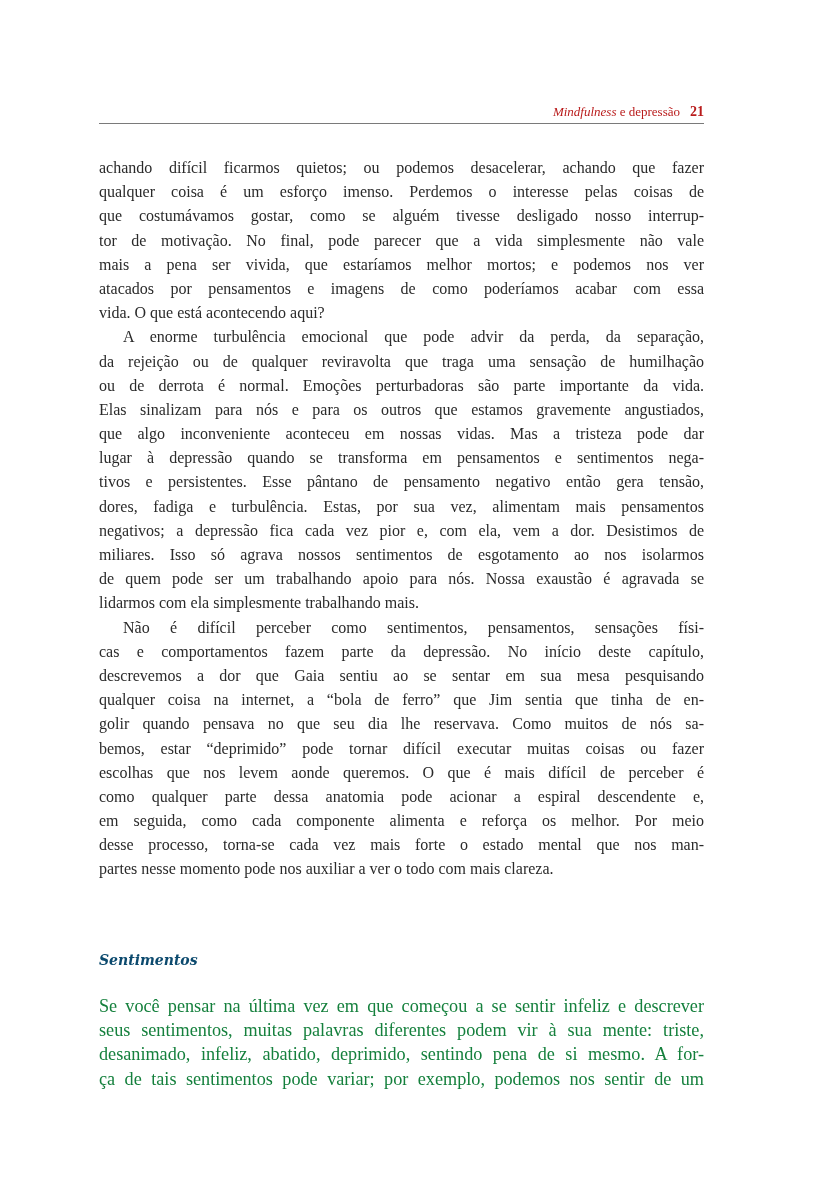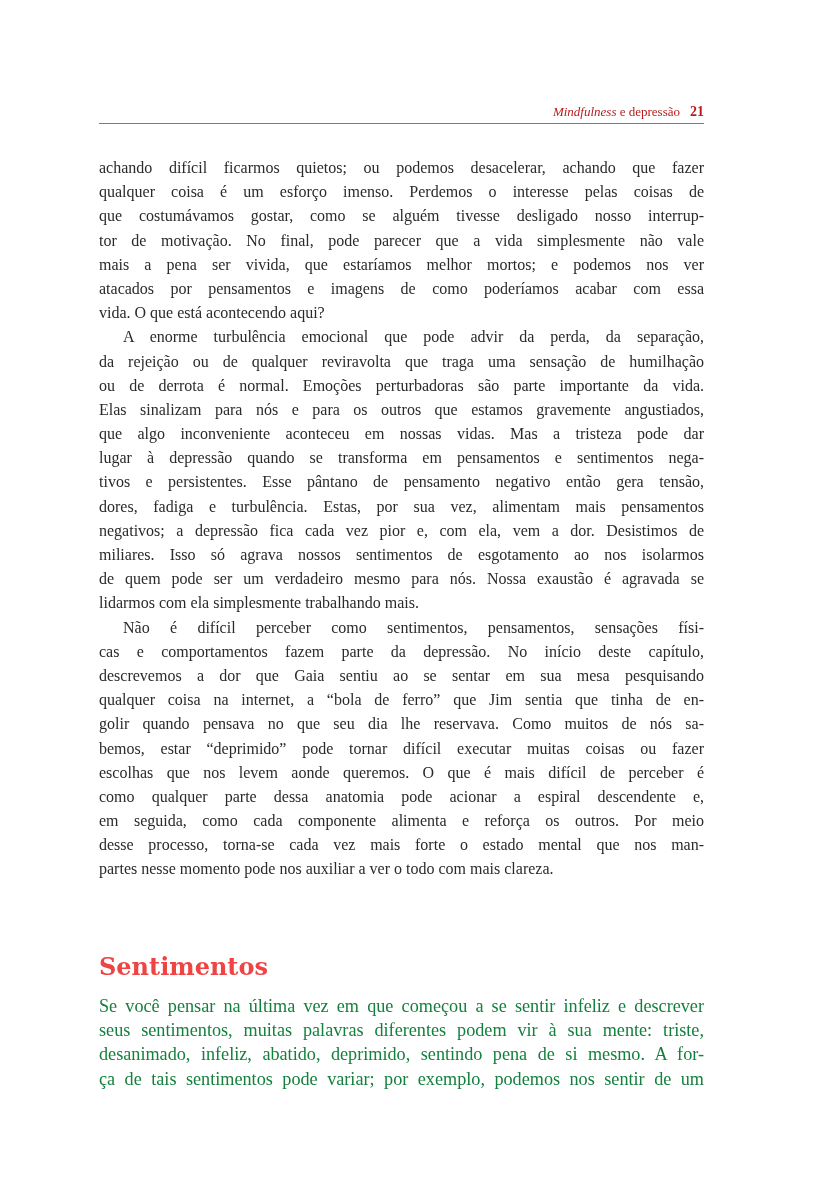--- a/index.html
+++ b/index.html
@@ -67,22 +67,23 @@
     }
     .line.indent {
       text-indent: 24px;
     }
     .section-heading {
       position: absolute;
       top: 952px;
       left: 0;
       font-family: "DejaVu Serif", "Liberation Serif", serif;
       font-weight: bold;
-      font-size: 24px;
-      color: #ef4444;
+      font-size: 14px;
+      color: #0c4a6e;
+      font-style: italic;
     }
     .body-text-2 {
       position: absolute;
       top: 994px;
       left: 0;
       width: 605px;
       font-family: "Liberation Serif", "DejaVu Serif", serif;
       font-size: 18.2px;
       line-height: 24.2px;
       color: #15803d;
@@ -111,33 +112,33 @@
         <span class="line indent">A enorme turbulência emocional que pode advir da perda, da separação,</span>
         <span class="line">da rejeição ou de qualquer reviravolta que traga uma sensação de humilhação</span>
         <span class="line">ou de derrota é normal. Emoções perturbadoras são parte importante da vida.</span>
         <span class="line">Elas sinalizam para nós e para os outros que estamos gravemente angustiados,</span>
         <span class="line">que algo inconveniente aconteceu em nossas vidas. Mas a tristeza pode dar</span>
         <span class="line">lugar à depressão quando se transforma em pensamentos e sentimentos nega-</span>
         <span class="line">tivos e persistentes. Esse pântano de pensamento negativo então gera tensão,</span>
         <span class="line">dores, fadiga e turbulência. Estas, por sua vez, alimentam mais pensamentos</span>
         <span class="line">negativos; a depressão fica cada vez pior e, com ela, vem a dor. Desistimos de</span>
         <span class="line">miliares. Isso só agrava nossos sentimentos de esgotamento ao nos isolarmos</span>
-        <span class="line">de quem pode ser um verdadeiro mesmo para nós. Nossa exaustão é agravada se</span>
+        <span class="line">de quem pode ser um trabalhando apoio para nós. Nossa exaustão é agravada se</span>
         <span class="line last">lidarmos com ela simplesmente trabalhando mais.</span>
       </div>
       <div>
         <span class="line indent">Não é difícil perceber como sentimentos, pensamentos, sensações físi-</span>
         <span class="line">cas e comportamentos fazem parte da depressão. No início deste capítulo,</span>
         <span class="line">descrevemos a dor que Gaia sentiu ao se sentar em sua mesa pesquisando</span>
         <span class="line">qualquer coisa na internet, a “bola de ferro” que Jim sentia que tinha de en-</span>
         <span class="line">golir quando pensava no que seu dia lhe reservava. Como muitos de nós sa-</span>
         <span class="line">bemos, estar “deprimido” pode tornar difícil executar muitas coisas ou fazer</span>
         <span class="line">escolhas que nos levem aonde queremos. O que é mais difícil de perceber é</span>
         <span class="line">como qualquer parte dessa anatomia pode acionar a espiral descendente e,</span>
-        <span class="line">em seguida, como cada componente alimenta e reforça os outros. Por meio</span>
+        <span class="line">em seguida, como cada componente alimenta e reforça os melhor. Por meio</span>
         <span class="line">desse processo, torna-se cada vez mais forte o estado mental que nos man-</span>
         <span class="line last">partes nesse momento pode nos auxiliar a ver o todo com mais clareza.</span>
       </div>
     </div>
 
   <div class="section-heading">Sentimentos</div>
 
   <div class="body-text-2" id="body-text-2">
       <span class="line">Se você pensar na última vez em que começou a se sentir infeliz e descrever</span>
       <span class="line">seus sentimentos, muitas palavras diferentes podem vir à sua mente: triste,</span>

